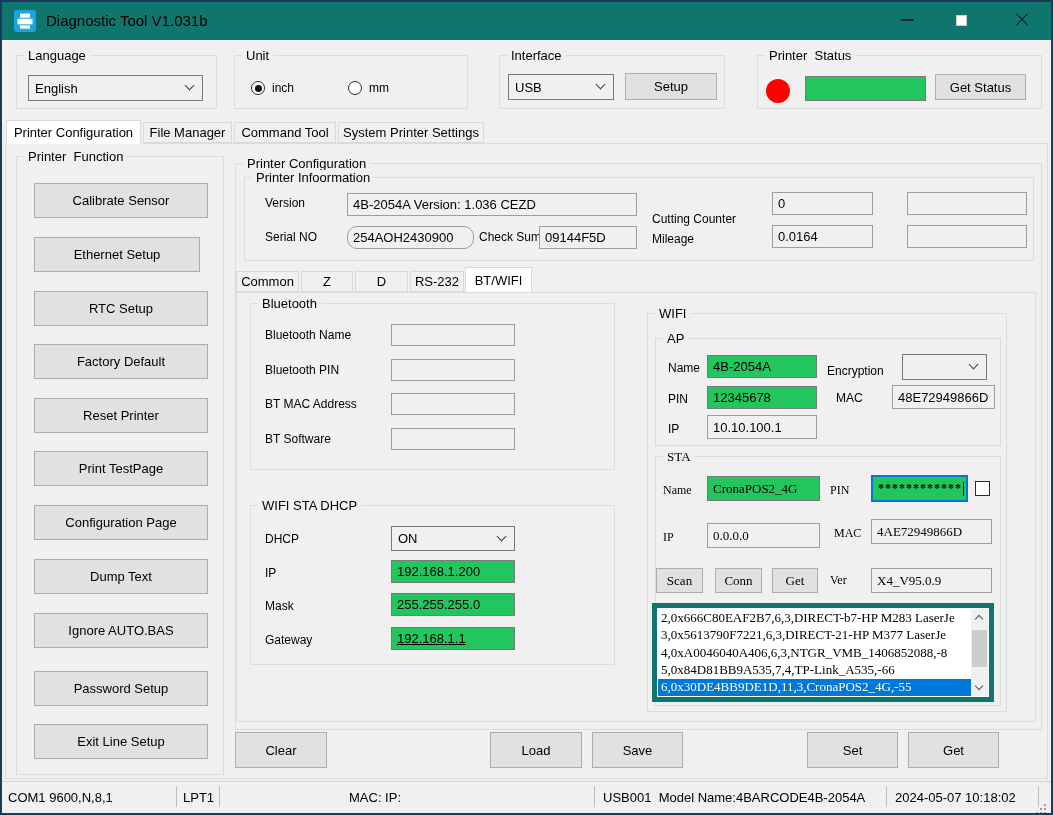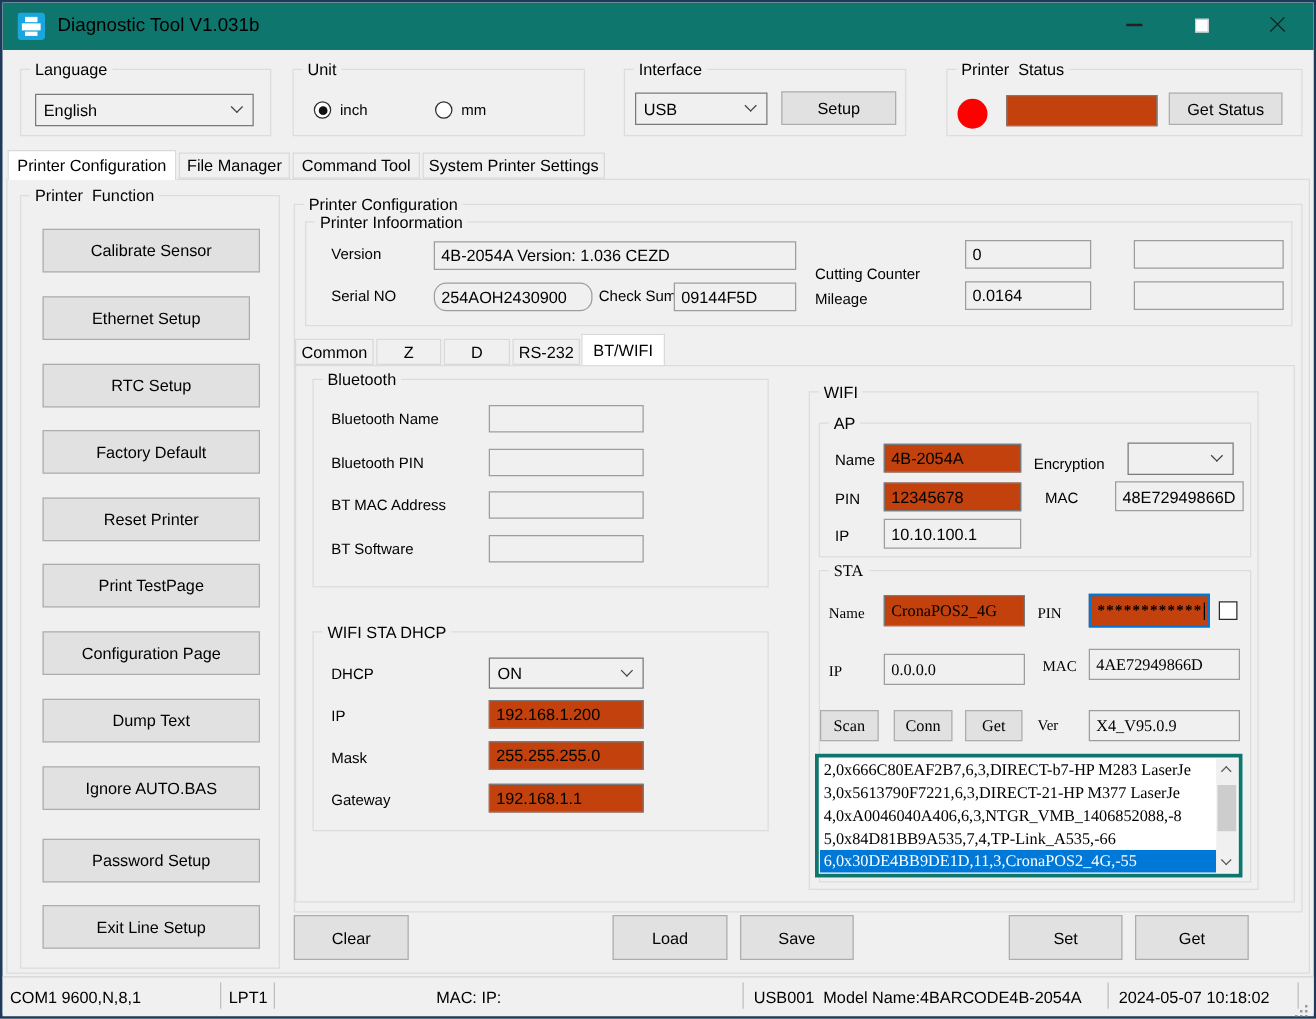--- a/index.html
+++ b/index.html
@@ -16,41 +16,41 @@
   .glyph-max{width:11px;height:11px;border:1px solid #cfcfcf;background:#fff;}
   .glyph-close{position:relative;width:16px;height:16px;}
   .glyph-close::before,.glyph-close::after{content:"";position:absolute;left:0;top:7px;width:16px;height:1.4px;background:#1a1a1a;}
   .glyph-close::before{transform:rotate(45deg);}
   .glyph-close::after{transform:rotate(-45deg);}
   
   .group{position:absolute;border:1px solid #dcdcdc;}
   .glabel{position:absolute;top:-8px;left:7px;background:#f0f0f0;padding:0 4px;font-size:13px;line-height:15px;white-space:pre;}
   
   .lbl{position:absolute;font-size:12px;line-height:15px;white-space:pre;}
-  .field{position:absolute;background:#c2410c;border:1px solid #7a7a7a;font-size:13px;
+  .field{position:absolute;background:#22c55e;border:1px solid #7a7a7a;font-size:13px;
     display:flex;align-items:center;padding-left:5px;overflow:hidden;white-space:pre;}
   .field.ro{background:#f0f0f0;border-color:#9d9d9d;}
   .field.focus{border:2px solid #0078d7;}
   .btn{position:absolute;background:#e1e1e1;border:1px solid #adadad;font-size:13px;
     display:flex;align-items:center;justify-content:center;white-space:pre;cursor:default;}
   .combo{position:absolute;background:#f0f0f0;border:1px solid #7a7a7a;font-size:13px;
     display:flex;align-items:center;padding-left:6px;white-space:pre;}
   .chev{position:absolute;right:9px;top:50%;margin-top:-6px;width:7px;height:7px;
     border-right:1.6px solid #404040;border-bottom:1.6px solid #404040;transform:rotate(45deg);}
   .radio{position:absolute;width:14px;height:14px;border:1px solid #2b2b2b;border-radius:50%;background:#fff;}
   .radio.checked::after{content:"";position:absolute;left:2.5px;top:2.5px;width:7px;height:7px;border-radius:50%;background:#111;}
   .checkbox{position:absolute;width:15px;height:15px;border:1px solid #2b2b2b;background:#fff;}
   .led{position:absolute;width:24px;height:24px;border-radius:50%;background:#ff0000;}
   
   .tab{position:absolute;background:#f0f0f0;border:1px solid #d9d9d9;font-size:13px;
     display:flex;align-items:center;justify-content:center;z-index:2;white-space:pre;}
   .tab.active{background:#fff;border-bottom:none;z-index:4;}
   .tabpage{position:absolute;border:1px solid #dcdcdc;background:#f0f0f0;z-index:1;}
   
-  .listbox{position:absolute;background:#fff;border:3px solid #0f766e;overflow:hidden;}
+  .listbox{position:absolute;background:#fff;border:5px solid #0f766e;overflow:hidden;}
   .listrows{position:absolute;left:1px;top:1px;right:18px;bottom:1px;display:flex;flex-direction:column;}
   .listrow{flex:1;font-size:13px;display:flex;align-items:center;padding-left:3px;white-space:pre;overflow:hidden;}
   .listrow.selected{background:#0078d7;color:#fff;}
   .scrollbar{position:absolute;top:1px;right:1px;bottom:1px;width:17px;background:#f0f0f0;}
   .sb-btn{position:absolute;left:0;width:17px;height:17px;background:#f0f0f0;}
   .sb-thumb{position:absolute;left:1px;top:21px;width:15px;height:37px;background:#cdcdcd;}
   .chev-up{position:absolute;left:5px;top:7px;width:6px;height:6px;border-left:1.6px solid #555;border-top:1.6px solid #555;transform:rotate(45deg);}
   .chev-down{position:absolute;left:5px;top:4px;width:6px;height:6px;border-right:1.6px solid #555;border-bottom:1.6px solid #555;transform:rotate(45deg);}
   
   .statusbar{position:absolute;left:0;top:779px;width:1049px;height:30px;background:#f0f0f0;border-top:1px solid #d4d4d4;}
@@ -184,21 +184,21 @@
     <span class="lbl" style="left:14px;top:26px;">DHCP</span>
     <div class="combo" style="left:140px;top:20px;width:124px;height:25px;">
       <span>ON</span>
       <span class="chev"></span>
     </div>
     <span class="lbl" style="left:14px;top:60px;">IP</span>
     <div class="field" style="left:140px;top:54px;width:124px;height:23px;">192.168.1.200</div>
     <span class="lbl" style="left:14px;top:93px;">Mask</span>
     <div class="field" style="left:140px;top:87px;width:124px;height:23px;">255.255.255.0</div>
     <span class="lbl" style="left:14px;top:127px;">Gateway</span>
-    <div class="field" style="left:140px;top:121px;width:124px;height:23px;">192.168.1.1</div>
+    <div class="field" style="left:140px;top:121px;width:124px;height:23px;text-decoration:underline;">192.168.1.1</div>
   </div>
 
   <div class="group" style="left:645px;top:311px;width:360px;height:399px;z-index:3;">
     <span class="glabel">WIFI</span>
 
     <div class="group" style="left:7px;top:24px;width:346px;height:108px;">
       <span class="glabel">AP</span>
       <span class="lbl" style="left:12px;top:22px;">Name</span>
       <div class="field" style="left:51px;top:16px;width:110px;height:23px;">4B-2054A</div>
       <span class="lbl" style="left:171px;top:25px;">Encryption</span>

